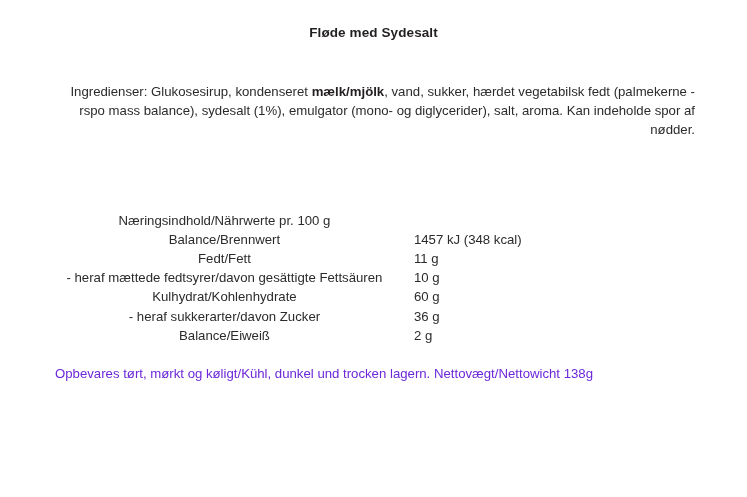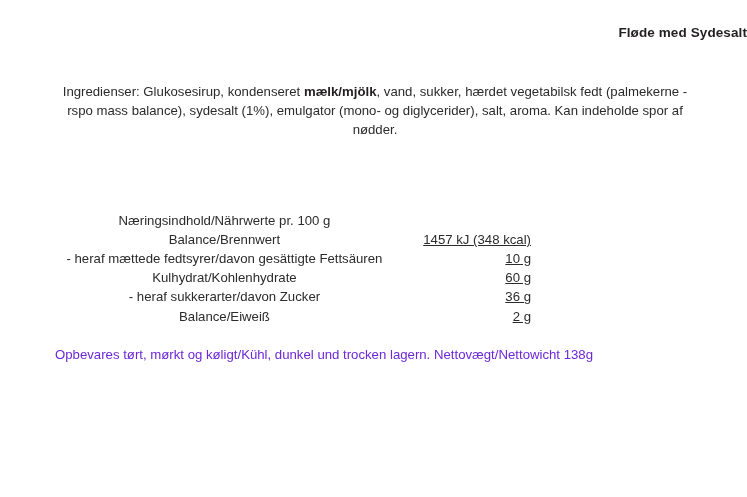--- a/index.html
+++ b/index.html
@@ -22,42 +22,42 @@
     background: #ffffff;
     box-sizing: border-box;
   }
 
   
   .product-title {
     position: absolute;
     top: 25px;
     left: 0;
     width: 747px;
-    text-align: right;
+    text-align: center;
     font-size: 13.5px;
     font-weight: bold;
     letter-spacing: 0.1px;
     color: #231f20;
     line-height: 16px;
   }
 
   
   .content {
     position: absolute;
     left: 55px;
     top: 82px;
     width: 640px;
   }
 
   .para {
     font-size: 13.2px;
     line-height: 19.2px;
     color: #2b2b2b;
     margin: 0;
-    text-align: center;
+    text-align: right;
   }
   .para b { font-weight: bold; color: #231f20; }
 
   .section-heading {
     font-size: 13.2px;
     line-height: 19.2px;
     font-weight: bold;
     color: #231f20;
     margin: 0;
   }
@@ -74,21 +74,21 @@
   }
   .nutrition td {
     font-size: 13.2px;
     line-height: 19.2px;
     color: #2b2b2b;
     padding: 0;
     vertical-align: top;
     white-space: nowrap;
   }
   .nutrition td.label { text-align: center; }
-  .nutrition td.value { text-align: right; padding-left: 20px; text-decoration: underline; }
+  .nutrition td.value { text-align: left; padding-left: 20px; }
 
   .nutri-heading td { }
 
   .storage {
     font-size: 13.2px;
     line-height: 19.2px;
     color: #6d28d9;
     margin: 0;
   }
 </style>
@@ -115,20 +115,24 @@
       <tbody>
         <tr class="nutri-heading">
           <td class="label">Næringsindhold/Nährwerte pr. 100 g</td>
           <td class="value"></td>
         </tr>
       <tr>
             <td class="label">Balance/Brennwert</td>
             <td class="value">1457 kJ (348 kcal)</td>
           </tr>
           <tr>
+            <td class="label">Fedt/Fett</td>
+            <td class="value">11 g</td>
+          </tr>
+          <tr>
             <td class="label">- heraf mættede fedtsyrer/davon gesättigte Fettsäuren</td>
             <td class="value">10 g</td>
           </tr>
           <tr>
             <td class="label">Kulhydrat/Kohlenhydrate</td>
             <td class="value">60 g</td>
           </tr>
           <tr>
             <td class="label">- heraf sukkerarter/davon Zucker</td>
             <td class="value">36 g</td>

